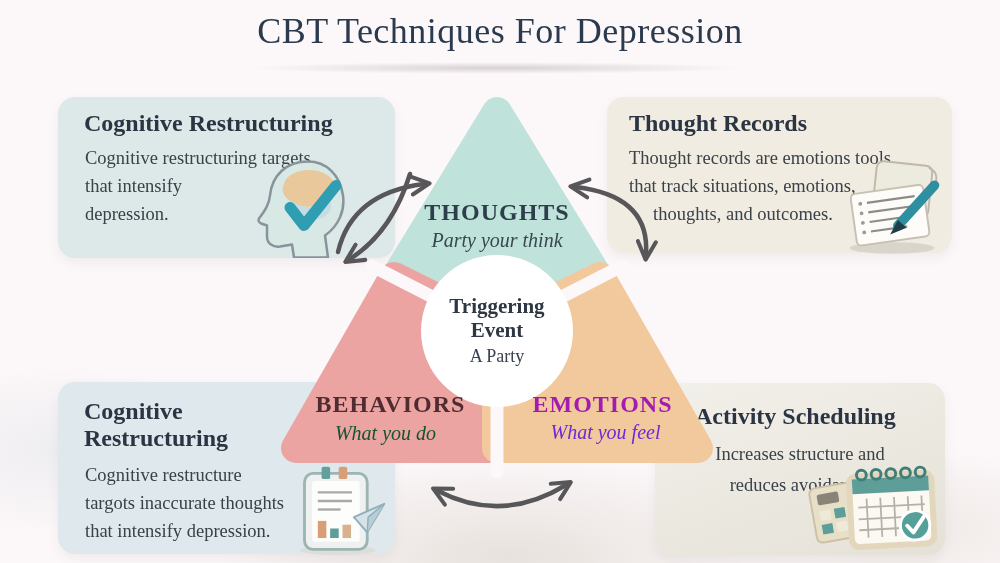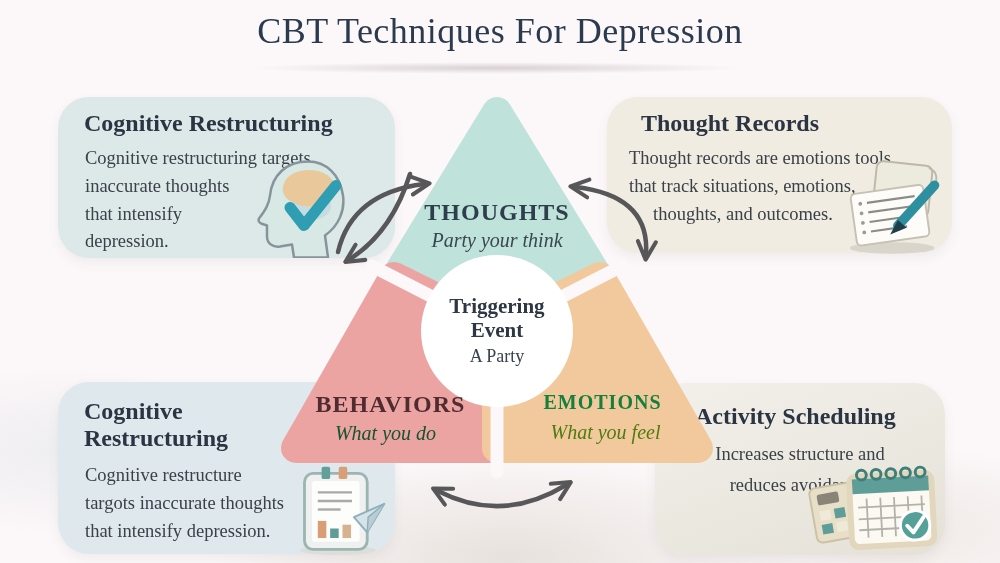--- a/index.html
+++ b/index.html
@@ -16,29 +16,29 @@
   
   .page-title{
     position:absolute;left:0;right:0;top:10px;text-align:center;
     font-size:36px;font-weight:normal;color:#2c3a4e;letter-spacing:0.5px;margin:0;
   }
   .title-shadow{
     position:absolute;left:245px;top:62px;width:500px;height:12px;border-radius:50%;
     background:radial-gradient(ellipse at center, rgba(186,178,182,0.55), rgba(186,178,182,0) 70%);
   }
   
-  .card{position:absolute;border-radius:31px;box-shadow:0 5px 12px rgba(90,80,90,0.07);}
+  .card{position:absolute;border-radius:17px;box-shadow:0 5px 12px rgba(90,80,90,0.07);}
   .card-tl{left:58px;top:97px;width:337px;height:161px;background:#dde9e9;}
   .card-tr{left:607px;top:97px;width:345px;height:156px;background:#f0ece1;}
   .card-bl{left:58px;top:382px;width:337px;height:172px;background:#dfe8ec;}
   .card-br{left:655px;top:383px;width:290px;height:172px;
     background:linear-gradient(160deg,#f2f0ea 0%,#ebe8e0 55%,#e5e1d7 100%);}
   .card-h{margin:0;position:absolute;font-size:24px;font-weight:bold;color:#2b3442;line-height:1.12;}
   .card-tl .card-h{left:26px;top:13px;}
-  .card-tr .card-h{left:22px;top:13px;margin-left:12px;}
+  .card-tr .card-h{left:22px;top:13px;}
   .card-bl .card-h{left:26px;top:16px;width:185px;}
   .card-br .card-h{left:40px;top:20px;}
   .card-body{position:absolute;font-size:18.5px;color:#3a4148;line-height:1.5;}
   .card-tl .card-body{left:27px;top:48px;}
   .card-tr .card-body{left:22px;top:48px;}
   .card-bl .card-body{left:27px;top:80px;}
   .card-br .card-body{left:18px;top:56px;width:254px;text-align:center;line-height:1.65;}
   .bl{display:block;}
   .bl.indent{padding-left:24px;}
   .icon{position:absolute;}
@@ -48,38 +48,37 @@
   .icon-calendar{right:2px;bottom:2px;width:140px;height:103px;}
   
   .diagram{position:absolute;left:0;top:0;width:1000px;height:563px;}
   
   .tri-label{position:absolute;text-align:center;font-weight:bold;letter-spacing:1px;}
   .tri-sub{position:absolute;text-align:center;font-style:italic;font-weight:normal;}
   .lbl-thoughts{left:397px;top:199px;width:200px;font-size:24px;color:#2d3f4a;}
   .sub-thoughts{left:387px;top:229px;width:220px;font-size:20px;color:#39474f;}
   .lbl-behaviors{left:288px;top:391px;width:205px;font-size:24px;color:#502c31;}
   .sub-behaviors{left:283px;top:422px;width:205px;font-size:20px;color:#14532d;}
-  .lbl-emotions{left:500px;top:391px;width:205px;font-size:20px;color:#15803d;}
-  .sub-emotions{left:503px;top:421px;width:205px;font-size:20px;color:#4d7c0f;}
+  .lbl-emotions{left:500px;top:391px;width:205px;font-size:24px;color:#a21caf;}
+  .sub-emotions{left:503px;top:421px;width:205px;font-size:20px;color:#6d28d9;}
   .lbl-center{left:437px;top:294px;width:120px;font-size:21px;line-height:1.15;color:#2e3744;position:absolute;text-align:center;font-weight:bold;}
   .sub-center{left:422px;top:346px;width:150px;font-size:18px;color:#39424d;position:absolute;text-align:center;}
 </style>
 </head>
 <body>
 
 <div class="abs" style="left:0;top:0;width:1000px;height:510px;">
 
   <h1 class="page-title">CBT Techniques For Depression</h1>
   <div class="title-shadow"></div>
 
   <section class="card card-tl">
     <h2 class="card-h">Cognitive Restructuring</h2>
     <div class="card-body">
       <span class="bl">Cognitive restructuring targets</span>
-      <span class="bl">inaccurate thoughts</span>
       <span class="bl">that intensify</span>
       <span class="bl">depression.</span>
     </div>
     <svg class="icon icon-head" viewBox="0 0 115 100">
       <path d="M62 4 C40 4 26 18 24 38 C23 47 19 53 13 61 C12 63 13 65 15 66 L21 68 L21 79 C21 86 27 90 34 89 L46 87 L48 100 L82 100 L79 78 C93 68 99 53 97 38 C94 17 80 4 62 4 Z" fill="#d8e8e5" stroke="#87949c" stroke-width="2.5" stroke-linejoin="round"></path>
       <path d="M38 26 C42 12 68 8 82 18 C92 25 92 38 84 44 C70 53 48 50 40 40 C36 35 36 31 38 26 Z" fill="#e9c99b"></path>
       <path d="M44 42 C56 52 74 52 84 44 C88 52 80 62 68 62 C56 62 46 54 44 42 Z" fill="#c2d9e3" opacity="0.85"></path>
       <path d="M44 50 L58 68 L90 28" stroke="#2f9db2" stroke-width="11" fill="none" stroke-linecap="round" stroke-linejoin="round"></path>
     </svg>
   </section>

